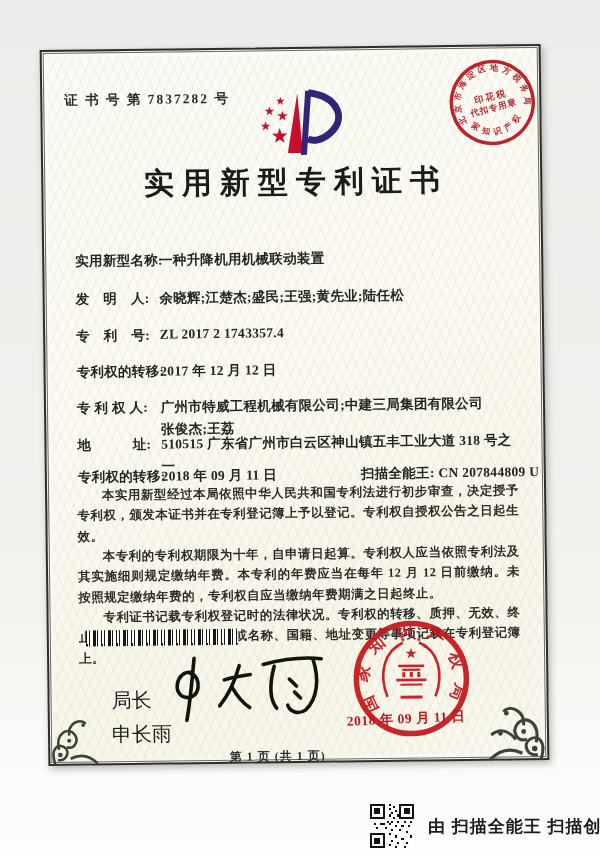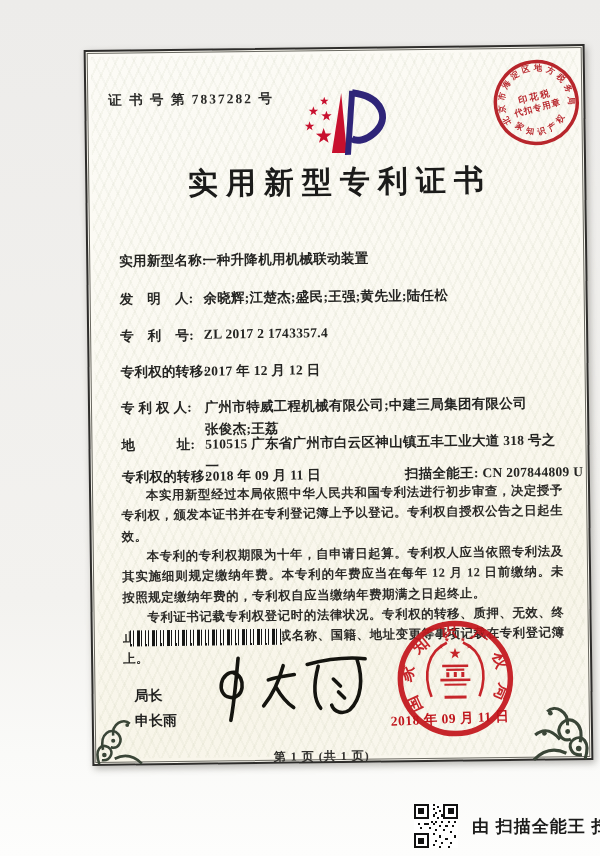--- a/index.html
+++ b/index.html
@@ -2,21 +2,21 @@
 <html><head>
 <meta charset="utf-8">
 <style>
   * { margin:0; padding:0; box-sizing:border-box; }
   html,body { width:600px; height:856px; }
   body {
     font-family:"Liberation Serif","DejaVu Serif",serif;
     background:linear-gradient(#edecea 0%, #f3f2ef 70%, #fafaf8 88%, #fdfdfc 100%);
     position:relative; overflow:hidden;
   }
-  .stage { position:absolute; inset:0;margin-left:44px; }
+  .stage { position:absolute; inset:0; }
 
   
   .paper {
     position:absolute; left:44px; top:47px; width:501px; height:716px;
     background:linear-gradient(160deg,#fcfbf6 0%,#fbf9f1 45%,#f8f5e9 80%,#faf8f0 100%);
     border:2px solid #2e2d2b;
     box-shadow: inset 0 0 0 1px #f6f4ec, inset 0 0 0 2px #6b6a62, 2px 3px 7px rgba(70,68,60,.38);
     transform:rotate(-0.7deg);
     transform-origin:50% 50%;
   }
@@ -55,21 +55,21 @@
 
   .barcode {
     position:absolute; left:37px; top:579px; width:152px; height:16px;
     background:repeating-linear-gradient(90deg,
       #171715 0 1.6px, #fcfbf6 1.6px 3.1px,
       #171715 3.1px 4.5px, #fcfbf6 4.5px 7.2px,
       #171715 7.2px 9.8px, #fcfbf6 9.8px 11.2px,
       #171715 11.2px 12.2px, #fcfbf6 12.2px 15px);
   }
 
-  .signer { position:absolute; left:41px; top:636px; font-family:"Liberation Sans","DejaVu Sans",sans-serif; font-size:14px; font-weight:700; color:#1f1f1e; }
+  .signer { position:absolute; left:62px; top:636px; font-family:"Liberation Sans","DejaVu Sans",sans-serif; font-size:20px; font-weight:400; color:#1f1f1e; }
   .signer div { margin-bottom:7px; }
   .signature { position:absolute; left:112px; top:600px; }
 
   .seal-main { position:absolute; left:287px; top:556px; }
   .seal-date {
     position:absolute; left:297px; top:662px; width:140px;
     color:#c0161d; font-weight:700; font-size:13.5px; white-space:nowrap;
     transform:rotate(-2deg); letter-spacing:.5px;
   }
   .tax-stamp { position:absolute; left:404px; top:10px; transform:rotate(-14deg); opacity:.92; }

